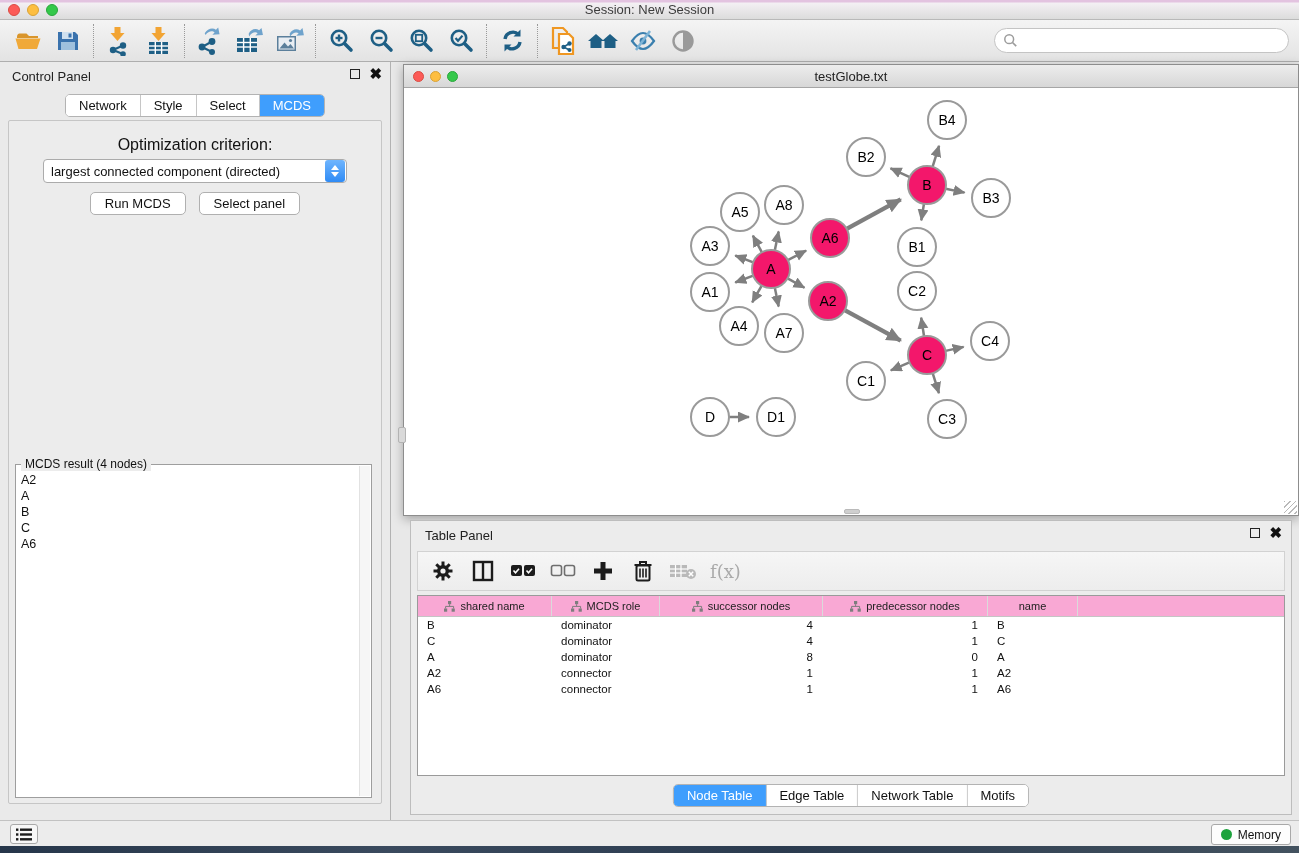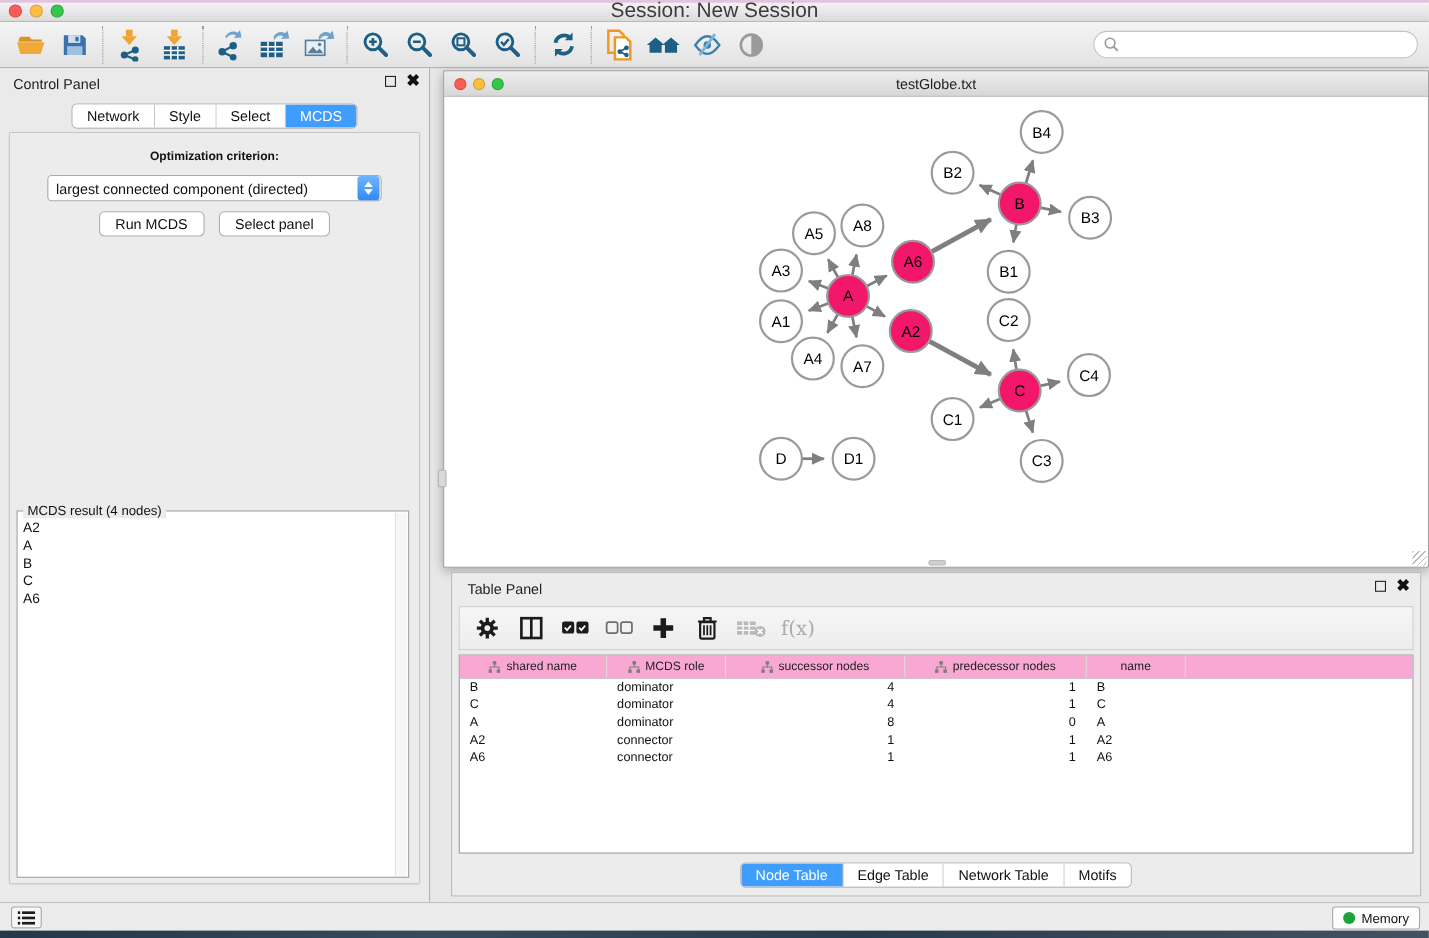--- a/index.html
+++ b/index.html
@@ -5,21 +5,21 @@
   * { margin:0; padding:0; box-sizing:border-box; }
   html,body { width:1299px; height:853px; overflow:hidden; }
   body { font-family:"Liberation Sans", sans-serif; background:#e8e8e8; position:relative; }
   svg { display:block; }
 
   
   .titlebar { position:absolute; left:0; top:0; width:1299px; height:20px;
     background:linear-gradient(#e3c3e0 0,#e3c3e0 2px,#f4f0f4 3px,#dcdcdc 100%);
     border-bottom:1px solid #b9b9b9; }
   .titlebar .title-text { position:absolute; left:0; right:0; top:0; height:20px; line-height:20px;
-    text-align:center; font-size:19px; color:#3c3c3c; }
+    text-align:center; font-size:13px; color:#3c3c3c; }
   .traffic { position:absolute; top:4px; display:flex; gap:7px; }
   .traffic.main { left:8px; }
   .tl { width:12px; height:12px; border-radius:50%; }
   .tl.r { background:#fc5b57; border:1px solid #d94c43; }
   .tl.y { background:#fdbe41; border:1px solid #d9a236; }
   .tl.g { background:#34c84a; border:1px solid #2aa73c; }
 
   
   .toolbar { position:absolute; left:0; top:20px; width:1299px; height:42px;
     background:linear-gradient(#f4f4f4,#e3e3e3); border-bottom:1px solid #aeaeae;
@@ -38,21 +38,21 @@
   .ph-btns { position:absolute; right:8px; top:7px; display:flex; gap:9px; align-items:center; }
   .float-ico { width:10px; height:10px; border:1.6px solid #222; }
   .close-ico { font-size:15px; font-weight:bold; color:#111; line-height:10px; cursor:pointer; }
   .seg-tabs { display:inline-flex; border:1px solid #b3b3b3; border-radius:5px; overflow:hidden; background:#fff; }
   .seg-tab { padding:3px 13px; font-size:13px; color:#111; background:#fff; border-right:1px solid #c6c6c6; cursor:pointer; white-space:nowrap; }
   .seg-tab:last-child { border-right:none;text-align:right; }
   .seg-tab.sel { background:#3f9efd; color:#fff; }
   .cp-tabs-wrap { position:absolute; left:50%; transform:translateX(-50%); top:32px; }
   .cp-content { position:absolute; left:8px; right:8px; top:58px; bottom:16px;
     background:#ececec; border:1px solid #c6c6c6; border-radius:2px; }
-  .opt-label { position:absolute; top:15px; left:0; right:0; text-align:center; font-size:11px; color:#111;font-weight:bold; }
+  .opt-label { position:absolute; top:15px; left:0; right:0; text-align:center; font-size:16px; color:#111; }
   .cp-select { position:absolute; left:34px; right:34px; top:38px; height:24px; background:#fff;
     border:1px solid #ababab; border-radius:4px; display:flex; align-items:center; cursor:pointer; }
   .cp-select .sel-text { flex:1; font-size:13px; padding-left:7px; color:#111; white-space:nowrap; overflow:hidden; }
   .sel-stepper { width:20px; height:22px; margin:0; border-radius:3px; background:linear-gradient(#6fb5fe,#2f8bf5);
     display:flex; flex-direction:column; align-items:center; justify-content:center; gap:2px; margin-right:1px; }
   .sel-stepper .tri-up { width:0;height:0;border-left:4px solid transparent;border-right:4px solid transparent;border-bottom:5px solid #fff; }
   .sel-stepper .tri-dn { width:0;height:0;border-left:4px solid transparent;border-right:4px solid transparent;border-top:5px solid #fff; }
   .cp-buttons { position:absolute; top:71px; left:0; right:0; display:flex; justify-content:center; gap:13px; }
   .btn { background:#fff; border:1px solid #b0b0b0; border-radius:5px; font-size:13px; color:#111;
     padding:3px 14px; cursor:pointer; font-family:"Liberation Sans",sans-serif; }

